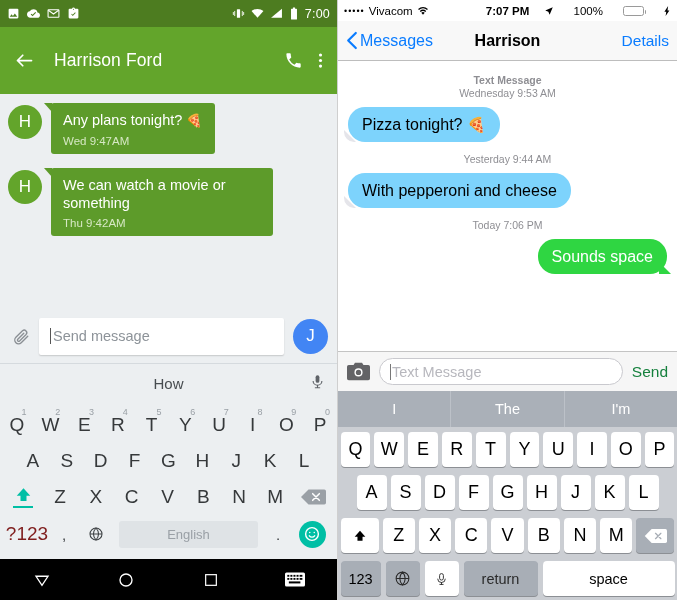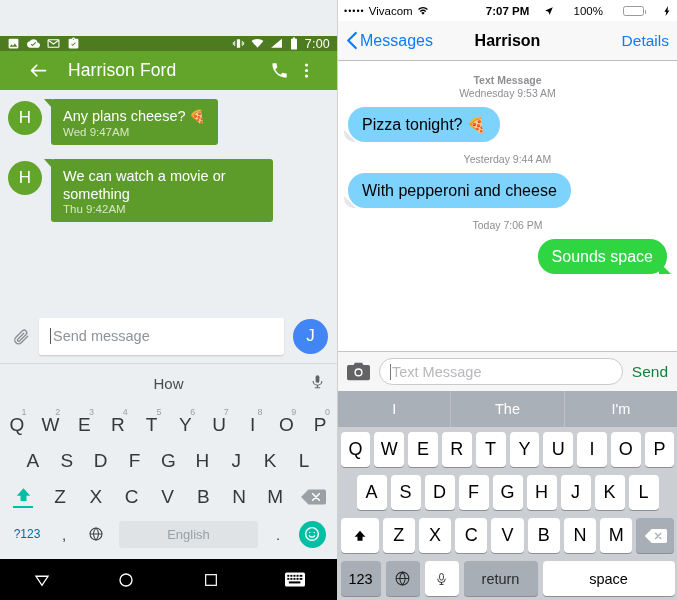--- a/index.html
+++ b/index.html
@@ -13,34 +13,34 @@
 
   
   .android {
     width:338px; height:600px;
     position:relative;
     background:#eceff1;
     display:flex; flex-direction:column;
     border-right:1px solid #cfcfcf;
   }
   .a-statusbar {
-    height:15px; background:#4d7c20;
+    height:27px; background:#4d7c20;
     display:flex; align-items:center;
     padding:0 7px; color:#ffffff;
-    font-size:11.5px; flex:none;margin-top:36px;
+    font-size:11.5px; flex:none;
   }
   .a-sb-left { display:flex; align-items:center; gap:7px; }
   .a-sb-right { margin-left:auto; display:flex; align-items:center; gap:6px; }
   .a-sb-time { font-size:12.5px; letter-spacing:.2px; }
   .sb-ico { display:block; }
 
   .a-appbar {
-    height:39px; background:#63a52b;
+    height:67px; background:#63a52b;
     display:flex; align-items:center;
-    padding:0 28px; color:#ffffff; flex:none;
+    padding:0 14px; color:#ffffff; flex:none;
   }
   .a-title { font-size:17.5px; margin-left:19px; letter-spacing:.1px; }
   .a-appbar-actions { margin-left:auto; display:flex; align-items:center; gap:15px; }
 
   .a-thread {
     flex:1 1 auto; background:#eceff1;
     padding:9px 8px 0 8px; overflow:hidden;
     position:relative;
   }
   .a-row { display:flex; align-items:flex-start; margin-bottom:14px; }
@@ -54,21 +54,21 @@
     margin-left:9px; background:#5d9b2a; color:#ffffff;
     border-radius:3px; padding:8px 12px 7px 12px;
     max-width:222px; position:relative;
   }
   .a-bubble::before {
     content:""; position:absolute; left:-7px; top:0;
     border-style:solid; border-width:0 8px 9px 0;
     border-color:transparent #5d9b2a transparent transparent;
   }
   .a-bubble-text { font-size:14.5px; line-height:18px; }
-  .a-bubble-time { font-size:11.5px; color:#d6e8c4; }
+  .a-bubble-time { font-size:11.5px; color:#d6e8c4; margin-top:5px; }
   .a-emoji { font-size:13px; }
 
   .a-compose {
     flex:none; height:54px; background:#eceff1;
     display:flex; align-items:center; padding:0 9px 0 7px;
   }
   .a-clip { width:28px; color:#8a8f94; display:flex; justify-content:center; flex:none; }
   .a-input {
     flex:1 1 auto; height:37px; background:#ffffff;
     border-radius:2px; display:flex; align-items:center;
@@ -107,21 +107,21 @@
     font-size:9px; color:#9aa0a6;
   }
   .a-krow.r2 { padding:0 16px; }
   .a-krow.r3 { padding:0 4px; }
   .a-shift { flex:0 0 38px; display:flex; flex-direction:column; align-items:center; }
   .a-shift-bar { width:20px; height:2px; background:#00bfa5; margin-top:2px; }
   .a-del {
     flex:0 0 40px; display:flex; align-items:center; justify-content:center;
   }
   .a-krow.r4 { height:38px; padding:0 5px; gap:0; }
-  .a-k-sym { flex:0 0 44px; font-size:12px; color:#0369a1; text-align:center; }
+  .a-k-sym { flex:0 0 44px; font-size:19px; color:#7f1d1d; text-align:center; }
   .a-k-comma { flex:0 0 30px; font-size:15px; color:#3c4043; text-align:center; }
   .a-k-globe { flex:0 0 34px; display:flex; justify-content:center; color:#3c4043; }
   .a-space {
     flex:1 1 auto; height:27px; background:#dfe3e6;
     border-radius:3px; margin:0 6px;
     display:flex; align-items:center; justify-content:center;
     font-size:13px; color:#9aa0a6;
   }
   .a-k-dot { flex:0 0 28px; font-size:15px; color:#3c4043; text-align:center; }
   .a-emojibtn {
@@ -309,21 +309,21 @@
           </svg>
       </div>
     </div>
 
     <div class="a-thread">
 
       <div class="a-row">
         <div class="a-avatar">H</div>
         <div class="a-bubble">
           <div class="a-bubble-text">
-            <span>Any plans cheese?</span>
+            <span>Any plans tonight?</span>
             <span class="a-emoji">🍕</span>
           </div>
           <div class="a-bubble-time">Wed 9:47AM</div>
         </div>
       </div>
 
       <div class="a-row">
         <div class="a-avatar">H</div>
         <div class="a-bubble">
           <div class="a-bubble-text">We can watch a movie or something</div>

